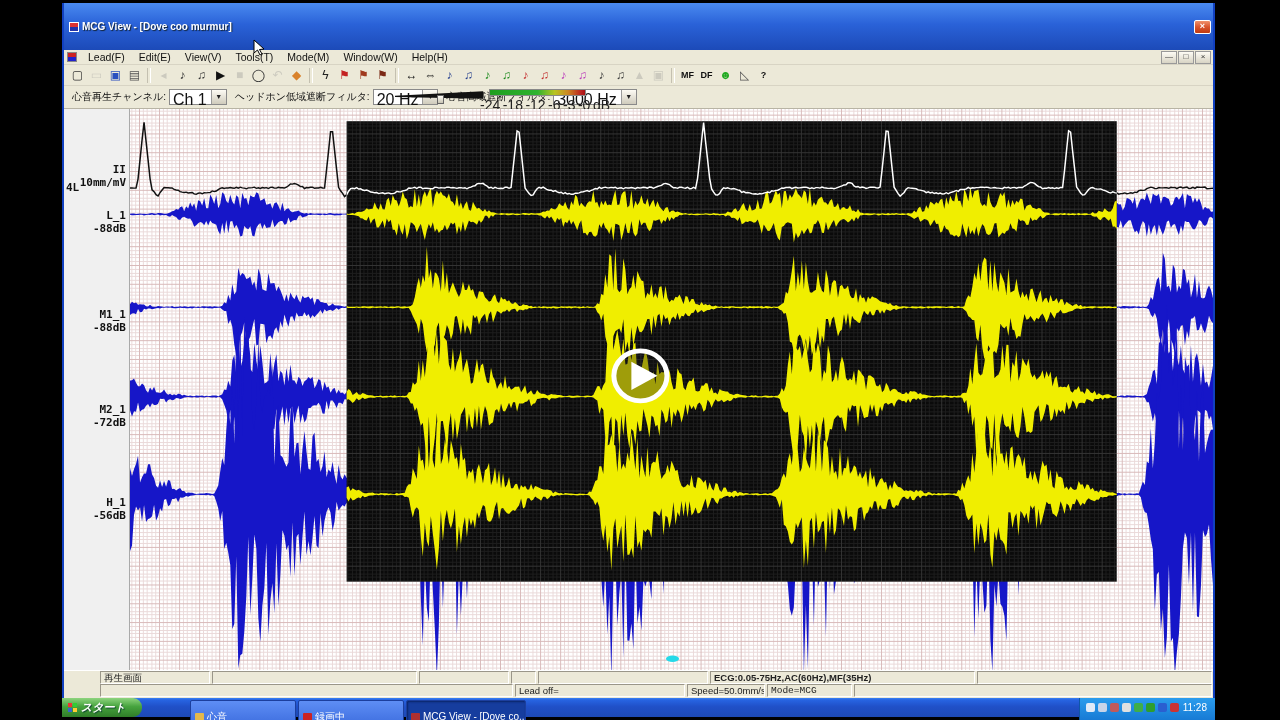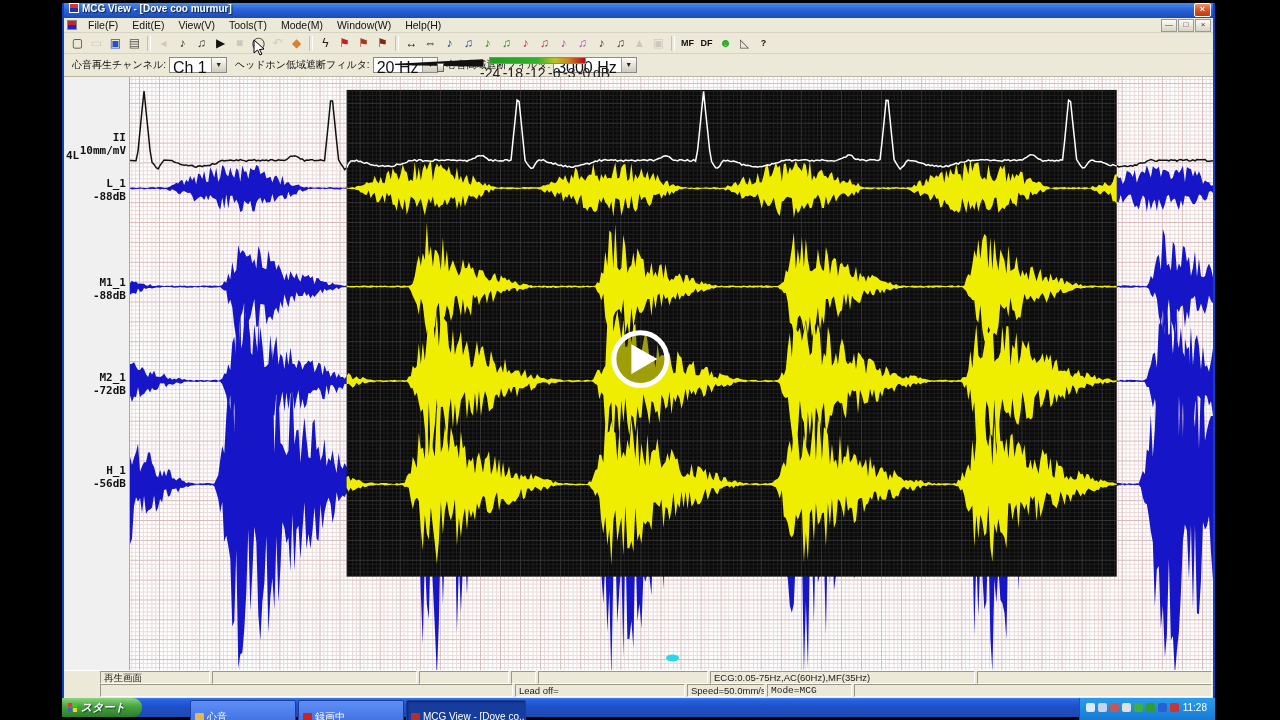--- a/index.html
+++ b/index.html
@@ -3,21 +3,21 @@
 <meta charset="utf-8">
 <style>
   html,body{margin:0;padding:0;background:#000;}
   #screen{position:relative;width:1280px;height:720px;background:#000;overflow:hidden;
           font-family:"Liberation Sans",sans-serif;-webkit-font-smoothing:antialiased;}
   
   #win{position:absolute;left:62px;top:3px;width:1153px;height:695px;background:#ece9d8;
        border-left:2px solid #1140c0;border-right:2px solid #1140c0;box-sizing:border-box;
        display:flex;flex-direction:column;}
   #titlebar{height:15px;background:linear-gradient(180deg,#4a8af0 0%,#2a62d8 45%,#1c4ab8 100%);
-            display:flex;padding:0 2px;color:#fff;font-size:10px;font-weight:bold;}
+            display:flex;align-items:center;padding:16px 2px;color:#fff;font-size:10px;font-weight:bold;}
   #title-icon{width:10px;height:10px;margin:0 3px;background:linear-gradient(180deg,#d33 50%,#23a 50%);
               border:1px solid #fff;box-sizing:border-box;}
   #title-text{flex:1;white-space:nowrap;overflow:hidden;text-shadow:1px 1px 1px #123;}
   #close-btn{width:15px;height:12px;background:linear-gradient(180deg,#f0926c,#d9542c 50%,#c03a10);
              border:1px solid #fff;border-radius:2px;color:#fff;font-size:9px;line-height:10px;
              text-align:center;font-weight:bold;}
   #menubar{height:14px;background:#ece9d8;display:flex;align-items:center;font-size:10.5px;color:#111;
            border-bottom:1px solid #d8d4c4;}
   #menu-doc-icon{width:10px;height:10px;margin:0 4px 0 3px;background:linear-gradient(180deg,#c22 50%,#22c 50%);
                  border:1px solid #888;box-sizing:border-box;}
@@ -97,21 +97,21 @@
 
     <div id="titlebar">
       <span id="title-icon"></span>
       <span id="title-text">MCG View - [Dove coo murmur]</span>
       <span id="close-btn">×</span>
     </div>
 
     <div id="menubar">
       <span id="menu-doc-icon"></span>
       <span id="menu-items" style="display:flex;">
-          <span class="menu-item">File(F)</span>
+          <span class="menu-item">Lead(F)</span>
           <span class="menu-item">Edit(E)</span>
           <span class="menu-item">View(V)</span>
           <span class="menu-item">Tools(T)</span>
           <span class="menu-item">Mode(M)</span>
           <span class="menu-item">Window(W)</span>
           <span class="menu-item">Help(H)</span>
         </span>
       <span id="mdi-controls">
           <span class="mdi-btn">―</span>
           <span class="mdi-btn">□</span>
@@ -250,21 +250,21 @@
       </div>
     </div>
 
     <div id="statusbar">
       <div class="srow">
         <span class="scell" style="width:110px;">再生画面</span>
         <span class="scell" style="width:205px;"></span>
         <span class="scell" style="width:90px;"></span>
         <span class="scell" style="width:25px;"></span>
         <span class="scell" style="width:170px;"></span>
-        <span class="scell" style="width:265px;">ECG:0.05-75Hz,AC(60Hz),MF(35Hz)</span>
+        <span class="scell" style="width:265px;font-weight:bold;">ECG:0.05-75Hz,AC(60Hz),MF(35Hz)</span>
         <span class="scell" style="flex:1;"></span>
       </div>
       <div class="srow">
         <span class="scell" style="width:413px;"></span>
         <span class="scell" style="width:170px;">Lead off=</span>
         <span class="scell" style="width:78px;">Speed=50.0mm/s</span>
         <span class="scell" style="width:85px;font-family:Liberation Mono, monospace;">Mode=MCG</span>
         <span class="scell" style="flex:1;"></span>
       </div>
     </div>

